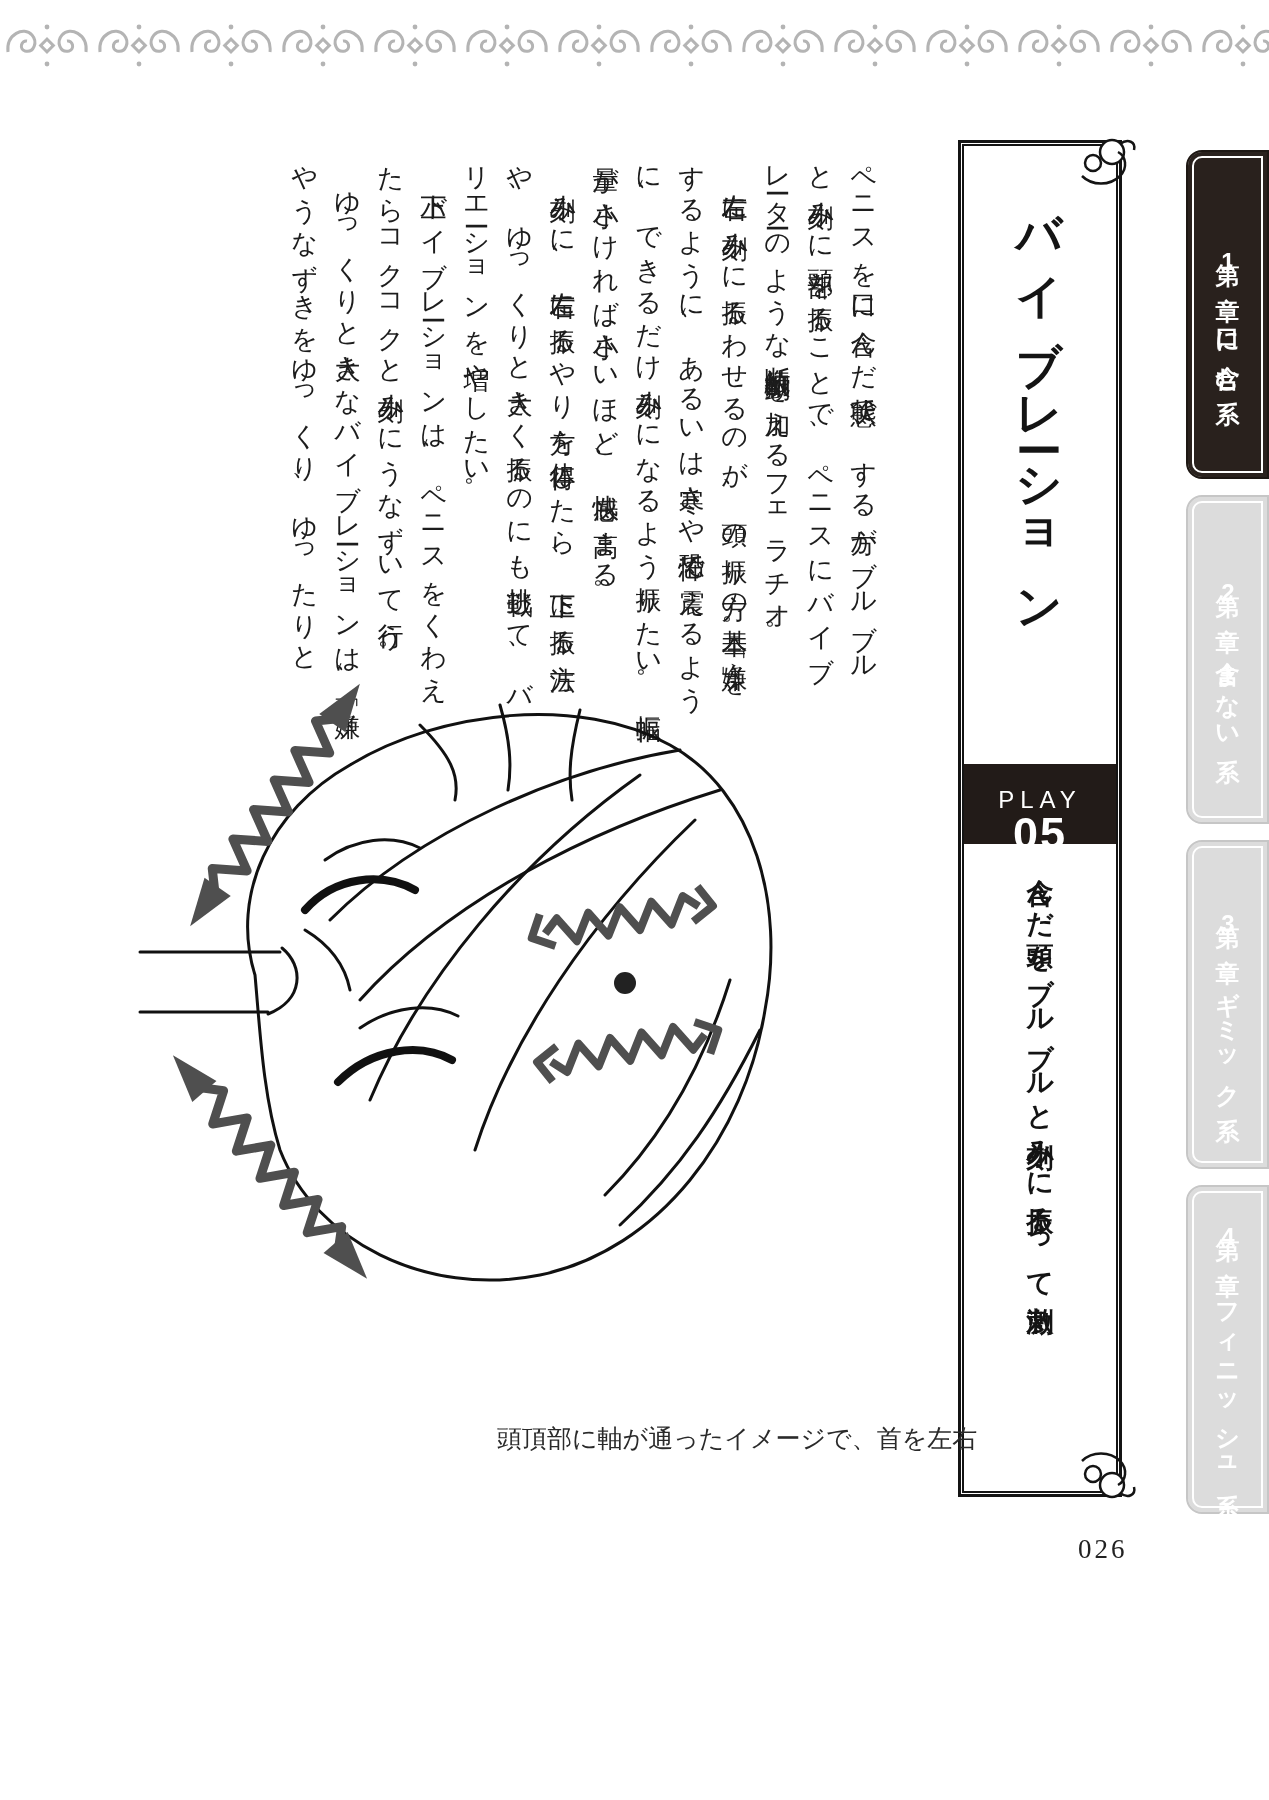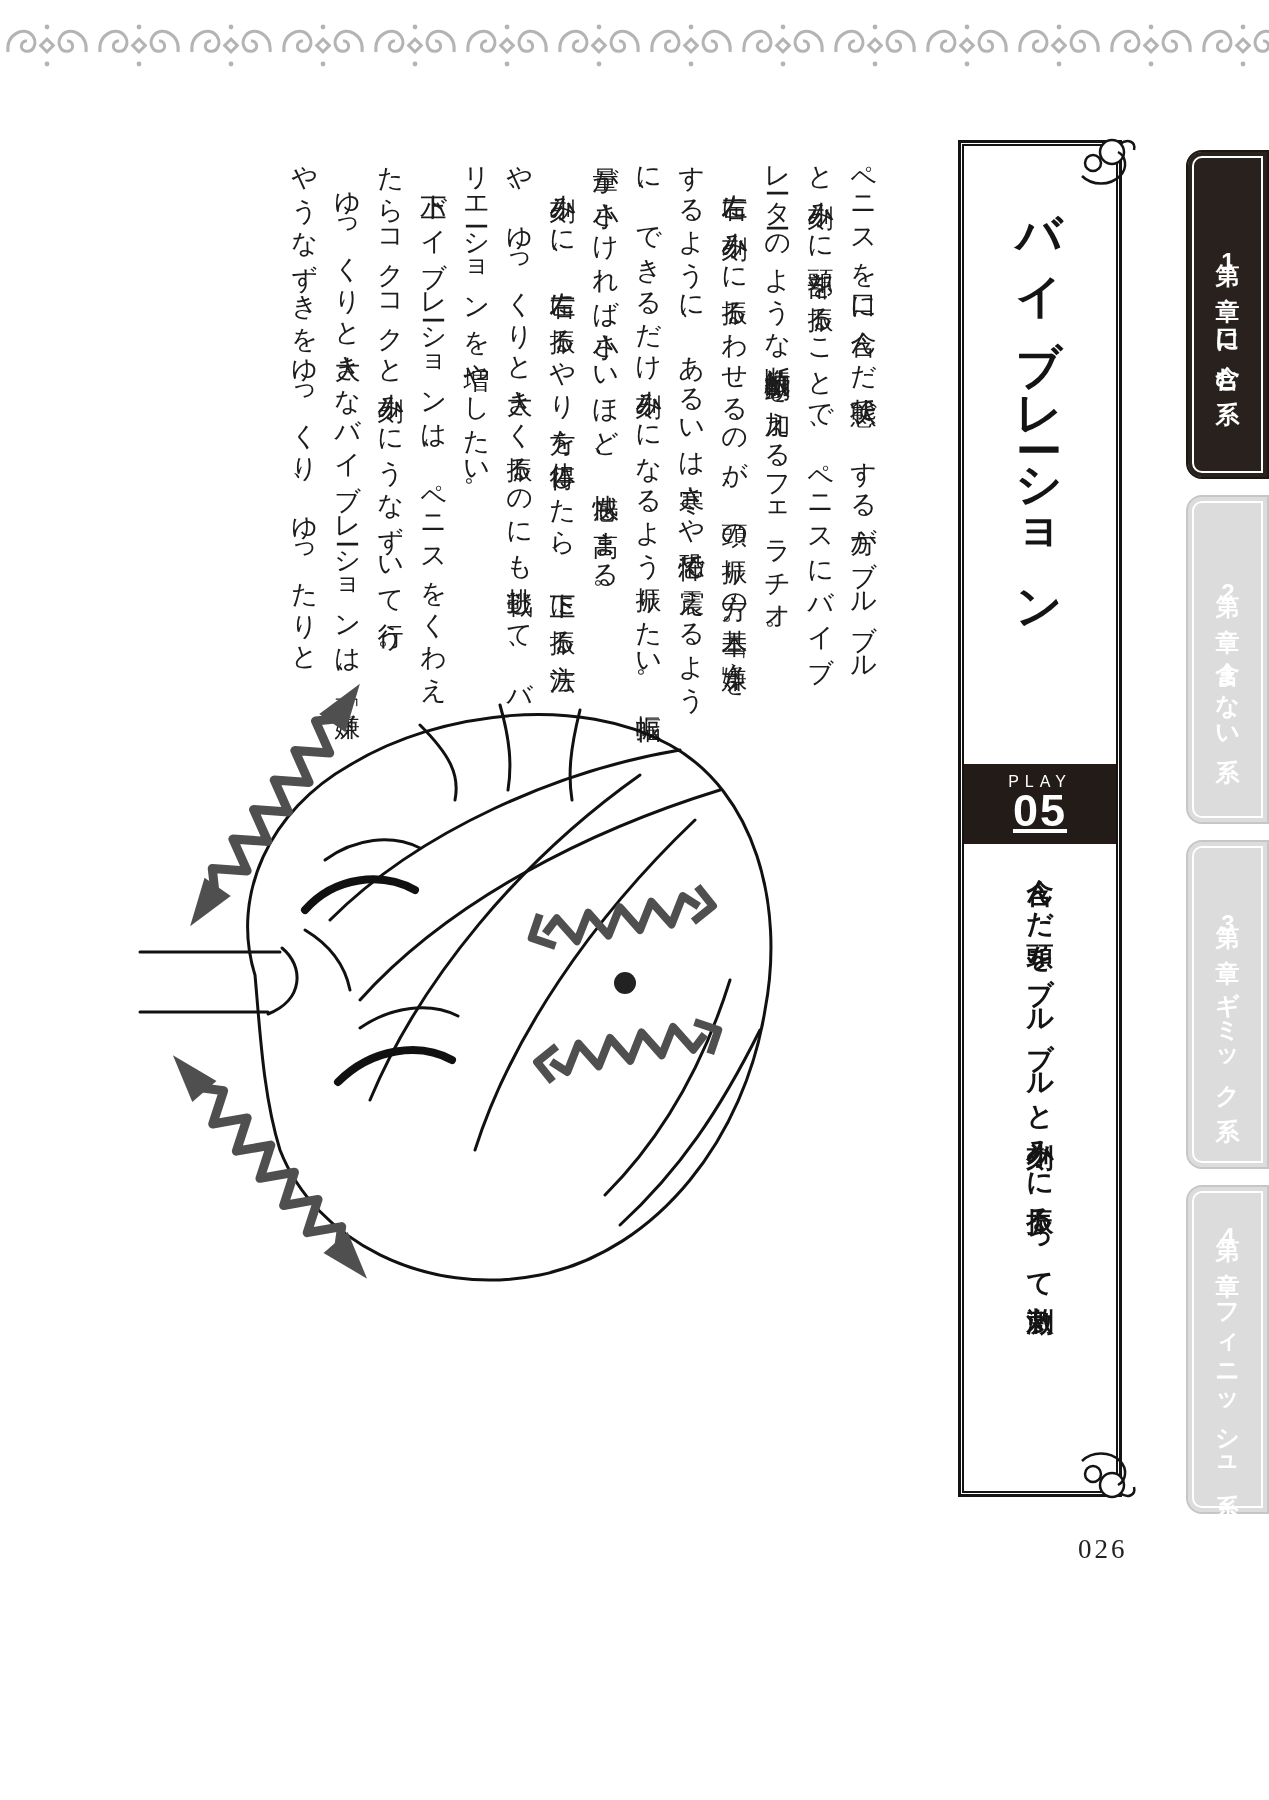--- a/index.html
+++ b/index.html
@@ -19,21 +19,21 @@
   
   #title-panel{position:absolute;top:140px;right:147px;width:164px;height:1357px;}
   .tp-outer{position:absolute;inset:0;border:3px solid #141414;}
   .tp-inner{position:absolute;inset:4px;border:2px solid #141414;
             display:flex;flex-direction:column;align-items:stretch;overflow:hidden;}
   .tp-title-wrap{height:618px;display:flex;justify-content:center;}
   .tp-title{writing-mode:vertical-rl;margin-top:36px;font-family:"Liberation Sans","DejaVu Sans",sans-serif;
             font-size:46px;font-weight:600;letter-spacing:9px;color:#141414;}
   .tp-badge{background:#221b18;color:#fff;text-align:center;height:80px;flex:none;
             font-family:"Liberation Sans","DejaVu Sans",sans-serif;}
-  .tp-badge .play{font-size:16px;letter-spacing:6px;margin-top:9px;}
+  .tp-badge .play{font-size:24px;letter-spacing:6px;margin-top:22px;}
   .tp-badge .num{font-size:45px;font-weight:bold;line-height:1;margin-top:-3px;letter-spacing:2px;text-decoration:underline;}
   .tp-sub-wrap{flex:1;display:flex;justify-content:center;}
   .tp-subtitle{writing-mode:vertical-rl;margin-top:14px;font-family:"Liberation Sans","DejaVu Sans",sans-serif;
                font-size:27px;font-weight:800;letter-spacing:1.5px;color:#141414;}
   .flourish{position:absolute;right:-18px;}
   .flourish.top{top:-6px;}
   .flourish.bottom{bottom:-6px;transform:scaleY(-1);}
 
   
   .tab{position:absolute;right:0;width:79px;height:325px;border-radius:16px 0 0 16px;
@@ -269,17 +269,18 @@
     <g stroke="#4f4f4f" stroke-width="8" fill="none" stroke-linejoin="round">
       <g transform="translate(508,368) rotate(-10)">
         <polyline points="-78,0 -64,13 -48,-13 -32,13 -16,-13 0,13 16,-13 32,13 48,-13 64,13 78,0"></polyline>
         <polyline points="-70,-14 -92,-2 -80,20"></polyline>
         <polyline points="70,-14 92,-2 80,20"></polyline>
       </g>
     </g>
   </svg>
 
   <div id="caption">
+    <div>頭頂部に軸が通ったイメージで、首を左右</div>
   </div>
 
   <div id="page-number">026</div>
 
 </div>
 
 </body></html>

